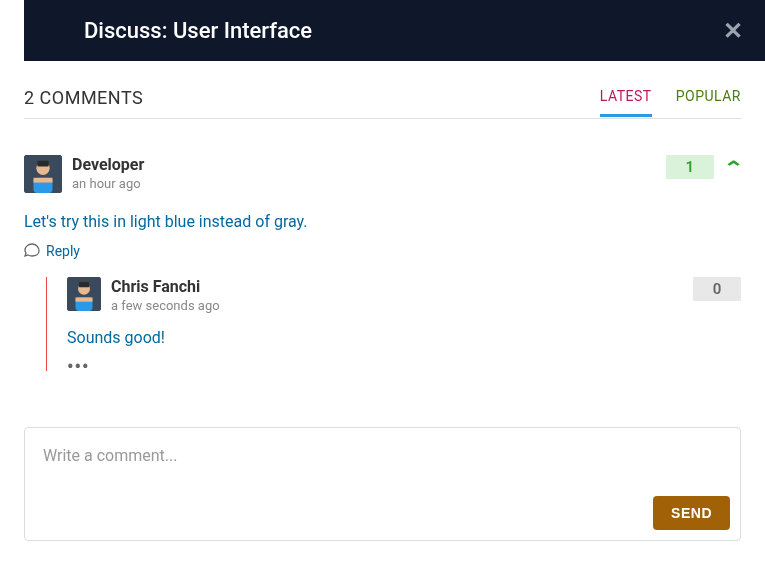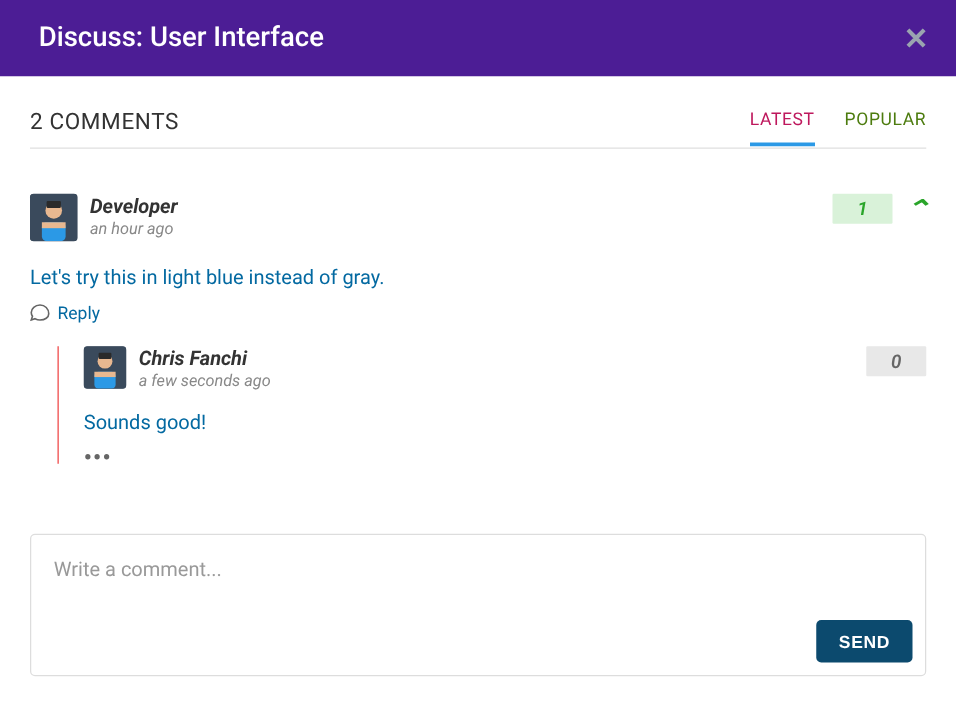--- a/index.html
+++ b/index.html
@@ -4,26 +4,27 @@
   <style>
     * { box-sizing: border-box; margin: 0; padding: 0; }
     body {
       font-family: -apple-system, BlinkMacSystemFont, "Segoe UI", Roboto, Arial, sans-serif;
       background: #fff;
       width: 765px;
       height: 577px;
       overflow: hidden;
     }
     .header {
-      background: #4c1d95;
+      background: #0f172a;
       color: #fff;
-      padding: 18px 22px 18px 31px;
+      padding: 18px 22px 18px 60px;
       display: flex;
       align-items: center;
       justify-content: space-between;
+      margin-left: 24px;
     }
     .header-title {
       font-size: 22px;
       font-weight: 500;
     }
     .close-icon {
       color: #9aa4b0;
       font-size: 24px;
       cursor: pointer;
       font-weight: bold;
@@ -62,21 +63,20 @@
       color: #be185d;
       border-bottom: 3px solid #2b99e6;
     }
     .comment {
       margin-bottom: 10px;
     }
     .comment-header {
       display: flex;
       align-items: flex-start;
       gap: 10px;
-      font-style: italic;
     }
     .avatar {
       width: 38px;
       height: 38px;
       border-radius: 3px;
       background: #3a4a5c;
       display: flex;
       align-items: flex-end;
       justify-content: center;
       overflow: hidden;
@@ -172,21 +172,21 @@
       font-size: 16px;
       color: #333;
       font-family: inherit;
       resize: none;
     }
     .comment-input::placeholder { color: #999; }
     .send-btn {
       position: absolute;
       right: 10px;
       bottom: 10px;
-      background: #0c4a6e;
+      background: #a16207;
       color: #fff;
       border: none;
       border-radius: 4px;
       padding: 9px 18px;
       font-size: 14px;
       font-weight: 600;
       letter-spacing: 0.5px;
       cursor: pointer;
     }
   </style>

